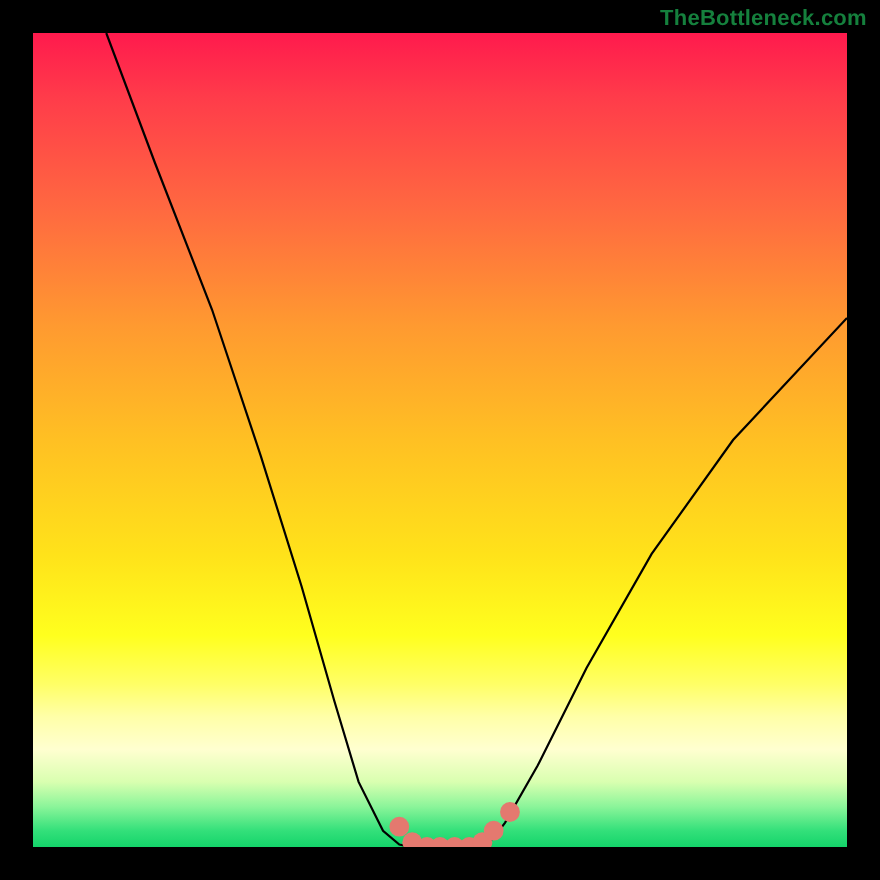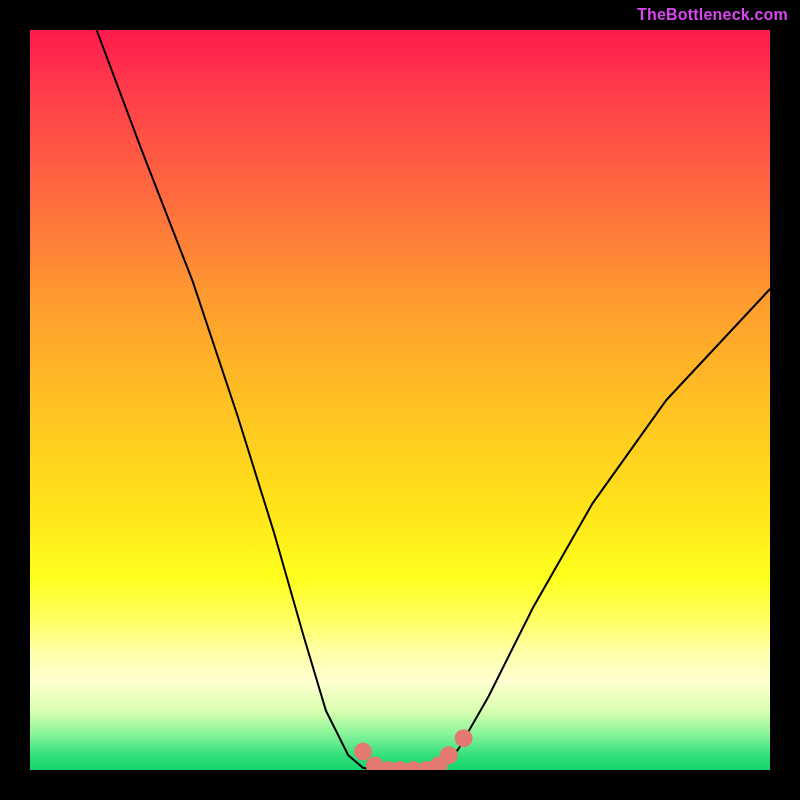--- a/index.html
+++ b/index.html
@@ -31,22 +31,22 @@
       #d9ffb0 92%,
       #8cf59a 95%,
       #33e07a 98%,
       #14d46a 100%
     );
   }
   .watermark {
     position: absolute;
     top: 6px;
     right: 12px;
-    color: #d946ef;
-    font-size: 16px;
+    color: #15803d;
+    font-size: 20px;
     font-weight: 600;
     letter-spacing: 0.2px;
     user-select: none;
   }
   svg.plot {
     position: absolute;
     left: 30px;
     top: 30px;
     width: 740px;
     height: 740px;

